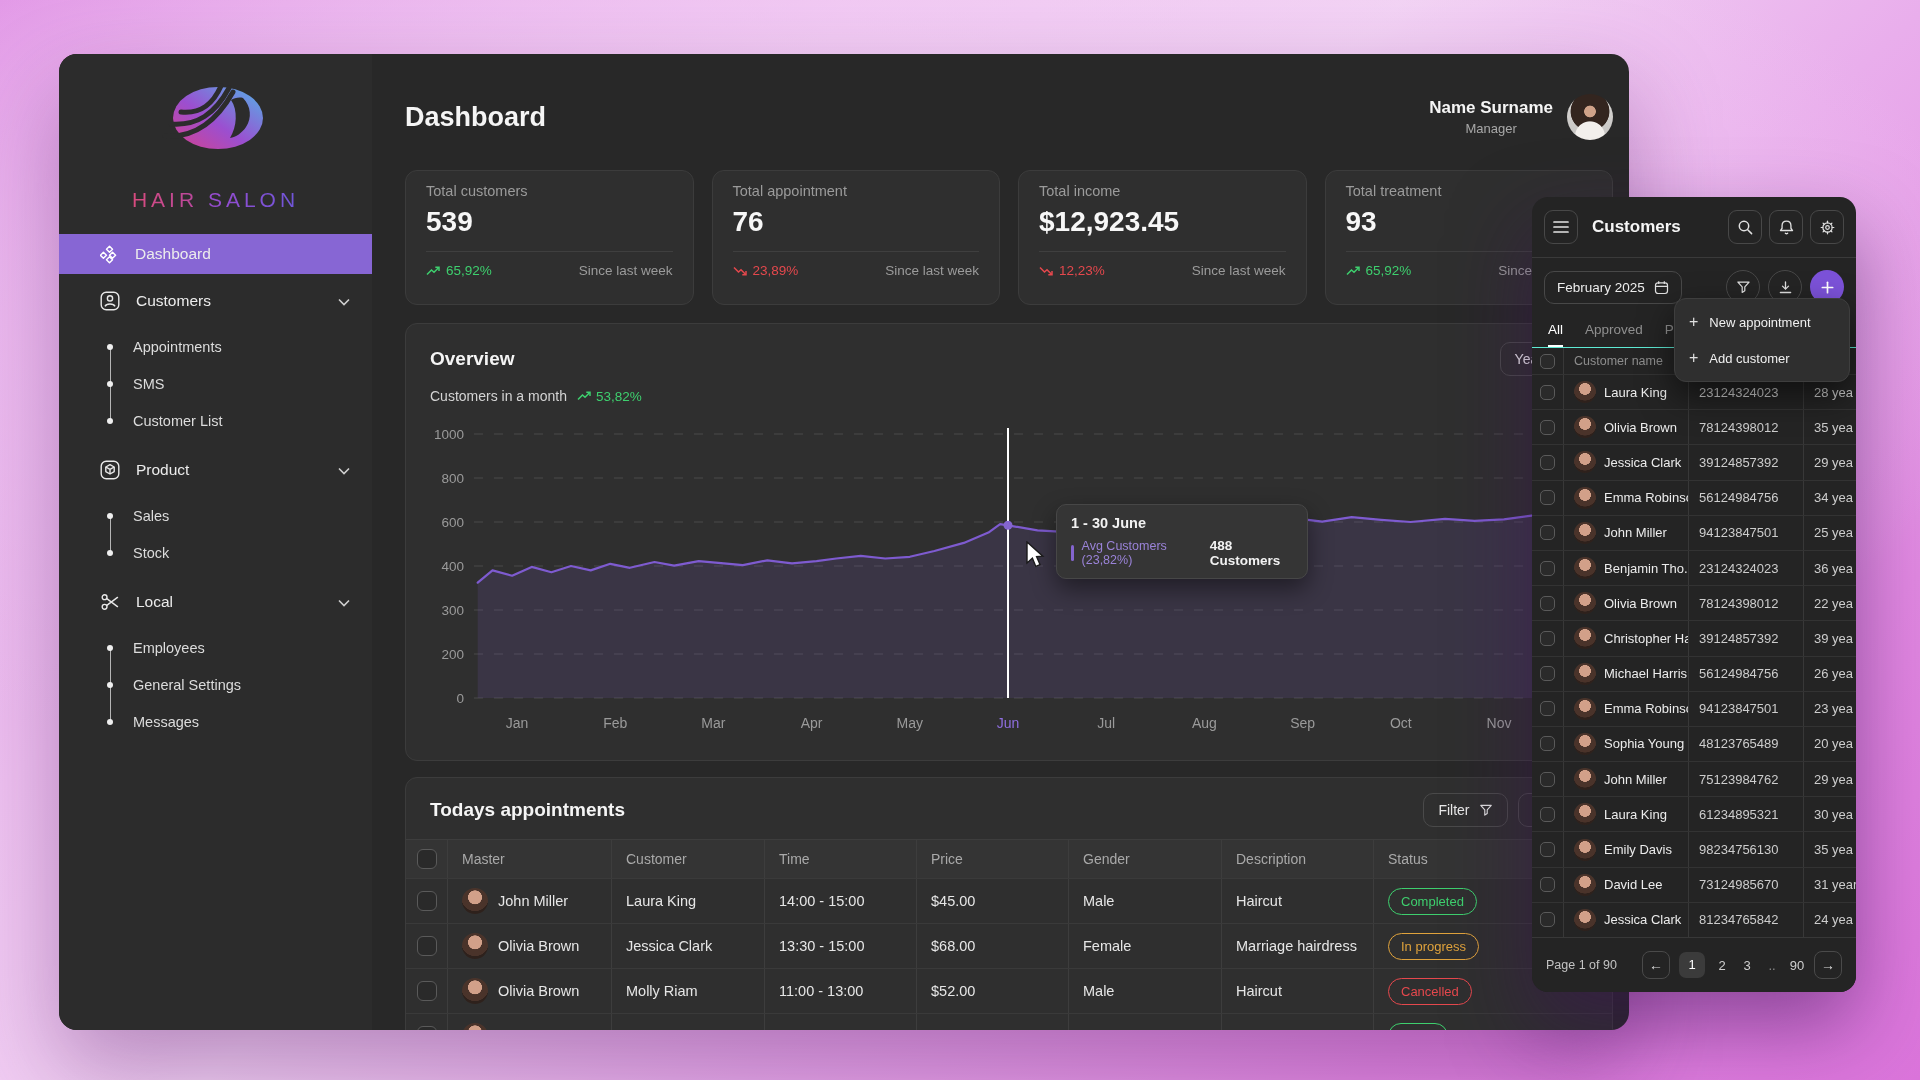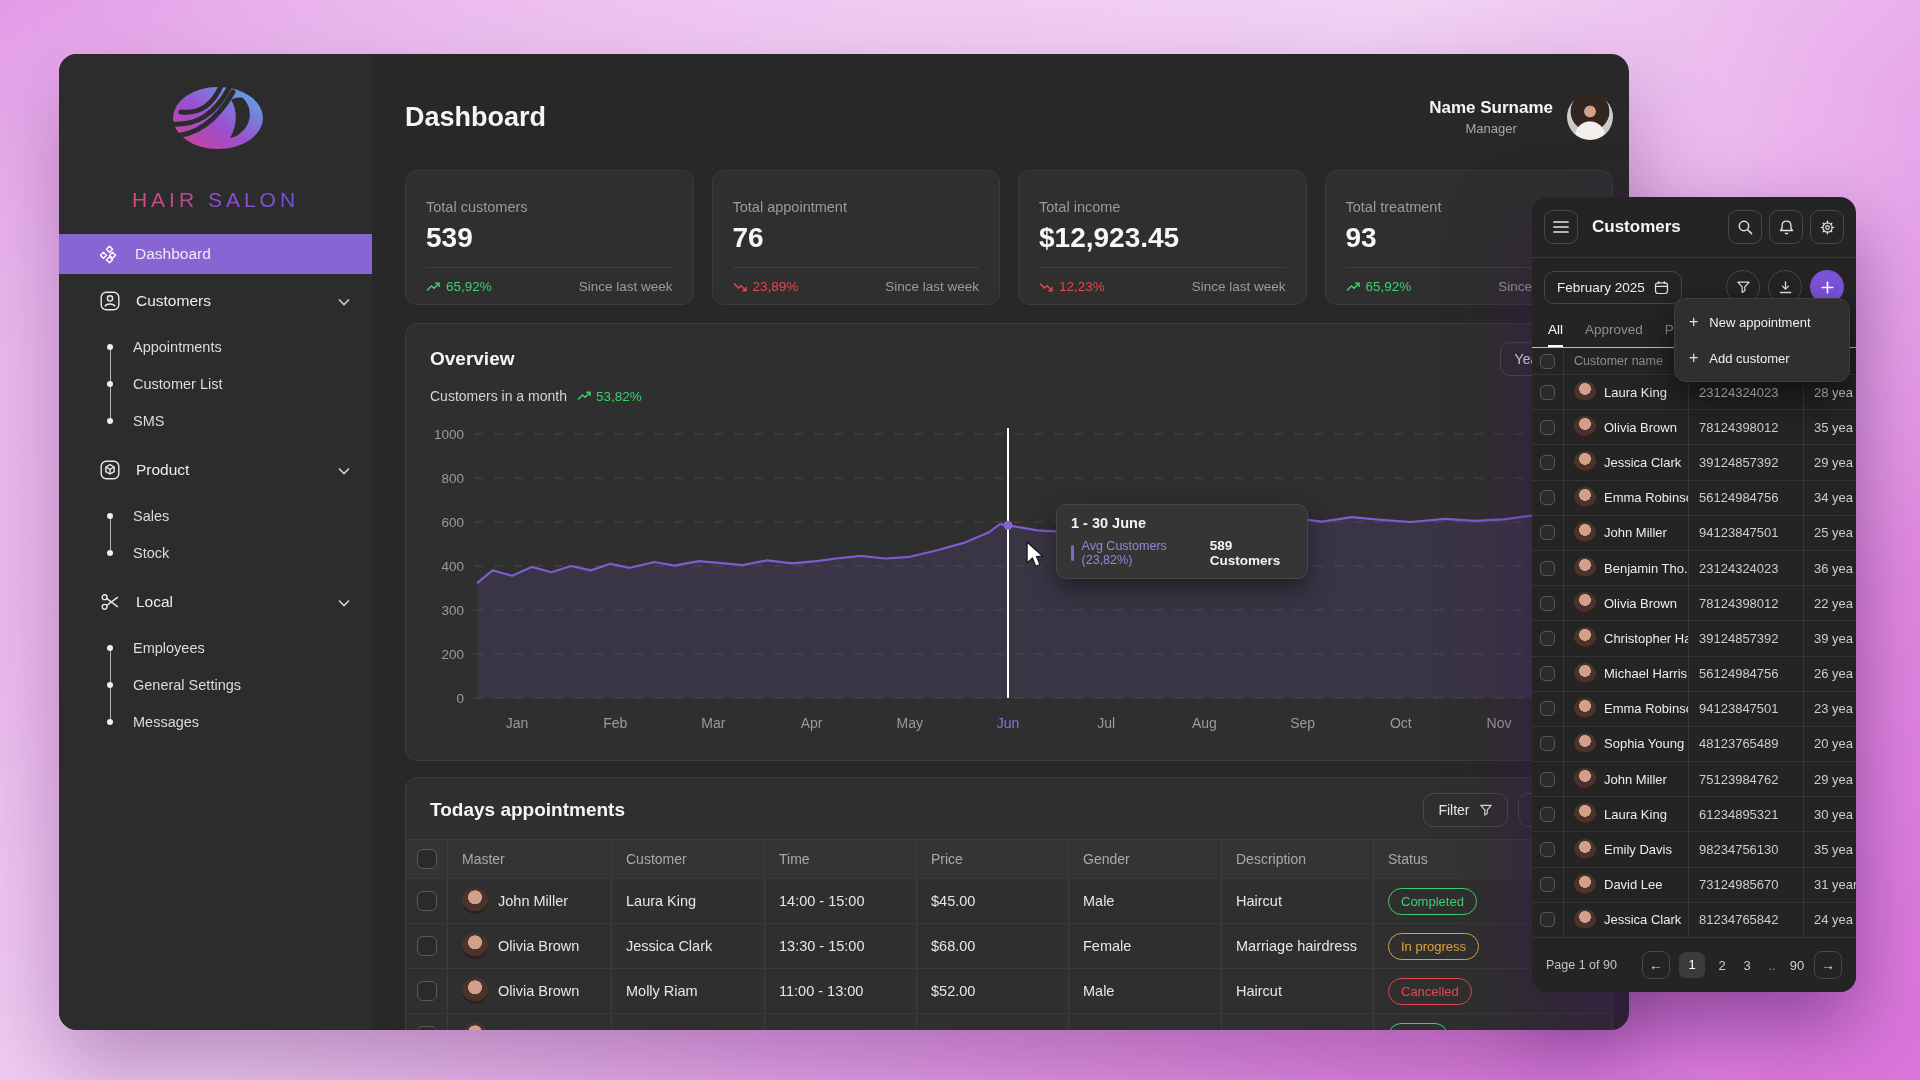--- a/index.html
+++ b/index.html
@@ -35,21 +35,21 @@
   .user { display:flex; align-items:center; gap:14px; }
   .user-txt { text-align:center; }
   .user-name { color:#f5f5f5; font-size:17px; font-weight:700; }
   .user-role { color:#a8a8a8; font-size:13px; margin-top:3px; }
   .avatar-lg { width:46px; height:46px; border-radius:50%;
     background: radial-gradient(circle at 50% 92%, #f2efec 0 30%, rgba(0,0,0,0) 32%),
                 radial-gradient(circle at 50% 38%, #cfa289 0 15%, #33251f 17% 52%, rgba(0,0,0,0) 54%),
                 linear-gradient(#d9d7d5,#c6c4c2); }
 
   .stats { display:grid; grid-template-columns:repeat(4,1fr); gap:18px; margin-top:30px; }
-  .stat-card { height:135px; background:#2f2f2f; border:1px solid #3c3c3c; border-radius:12px; padding:28px 20px 12px; }
+  .stat-card { height:135px; background:#2f2f2f; border:1px solid #3c3c3c; border-radius:12px; padding:12px 20px 12px; }
   .stat-label { color:#9b9b9b; font-size:14.5px; }
   .stat-value { color:#f7f7f7; font-size:28px; font-weight:700; margin-top:7px; }
   .stat-divider { border-top:1px solid #3f3f3f; margin:13px 0 11px; }
   .stat-foot { display:flex; align-items:center; justify-content:space-between; }
   .chg { display:flex; align-items:center; gap:6px; font-size:13.5px; }
   .chg.up { color:#3ecf6e; } .chg.down { color:#e5484d; }
   .stat-note { color:#9b9b9b; font-size:13.5px; }
 
   .card { background:#2f2f2f; border:1px solid #3c3c3c; border-radius:12px; }
   .overview { margin-top:18px; height:438px; position:relative; padding:18px 24px; overflow:hidden; }
@@ -180,22 +180,22 @@
                 <path d="M5 15.4 c1.4 -3.2 8.6 -3.2 10 0"></path>
             </g>
           </svg>
           <span>Customers</span>
           <span class="chev"><svg width="12" height="8" viewBox="0 0 12 8">
                 <path d="M1 1.5 L6 6.5 L11 1.5" stroke="#cfcfcf" fill="none" stroke-width="1.6"></path>
               </svg></span>
         </div>
         <ul class="sub">
           <li>Appointments</li>
+          <li>SMS</li>
           <li>Customer List</li>
-          <li>SMS</li>
         </ul>
 
         <div class="nav-item">
           <svg width="20" height="20" viewBox="0 0 20 20">
             <g fill="none" stroke="#e8e8e8" stroke-width="1.4" stroke-linejoin="round">
               <rect x="1.2" y="1.2" width="17.6" height="17.6" rx="5"></rect>
               <path d="M10 4.6 l4.2 2.4 v4.6 l-4.2 2.4 -4.2 -2.4 V7 z"></path>
                 <path d="M5.8 7 l4.2 2.4 4.2 -2.4 M10 9.4 v4.6"></path>
             </g>
           </svg>
@@ -367,21 +367,21 @@
             <text x="1181.2" y="312" text-anchor="middle" font-size="14" fill="#9a9a9a" font-family="Liberation Sans, sans-serif">Dec</text>
             <line x1="592" y1="12" x2="592" y2="282" stroke="#ffffff" stroke-width="2"></line>
             <circle cx="592" cy="109.3" r="4.5" fill="#8465cf"></circle>
           </svg>
 
         <div class="tooltip">
           <div class="tt-title">1 - 30 June</div>
           <div class="tt-row">
             <span class="tt-bar"></span>
             <span class="tt-series">Avg Customers (23,82%)</span>
-            <span class="tt-value">589 Customers</span>
+            <span class="tt-value">488 Customers</span>
           </div>
         </div>
         <div class="mouse">
           <svg width="24" height="28" viewBox="0 0 24 28">
               <path d="M2 1 L2 22 L7.4 17.2 L10.8 25.4 L15 23.6 L11.6 15.6 L17.8 15.2 Z" fill="#ffffff" stroke="#1a1a1a" stroke-width="1.4"></path>
             </svg>
         </div>
       </div>
 
       <div class="card appt">

